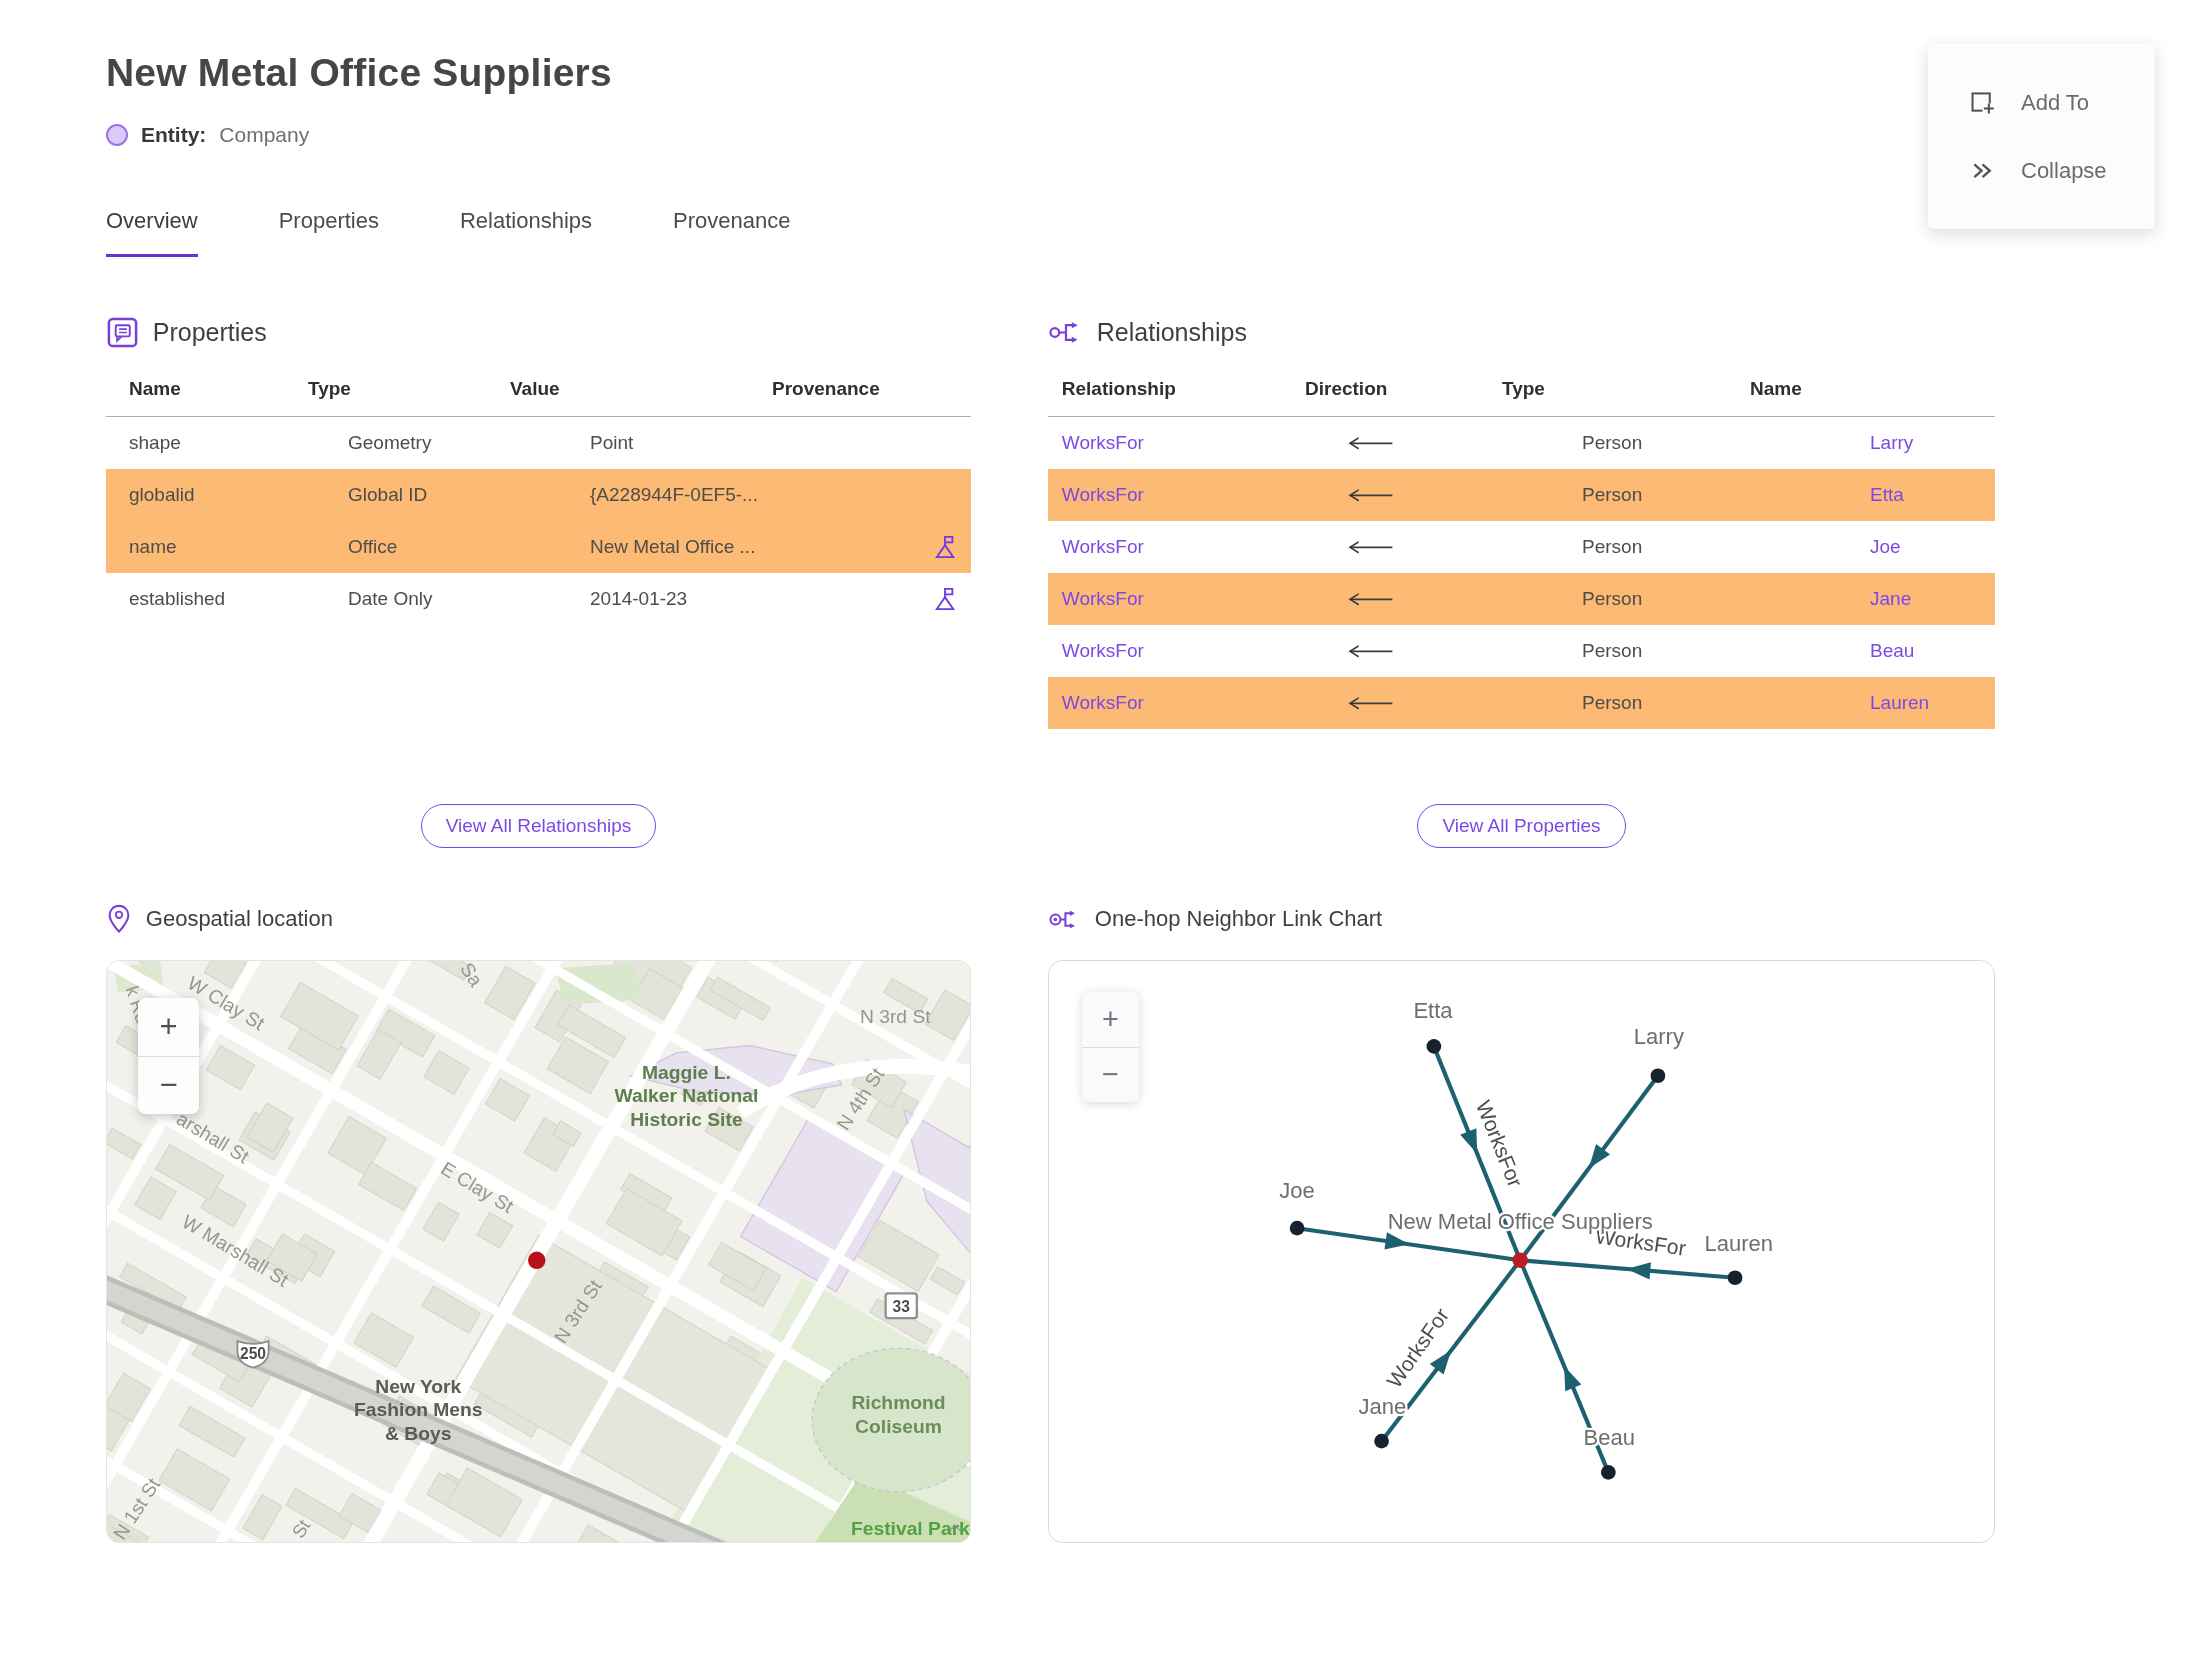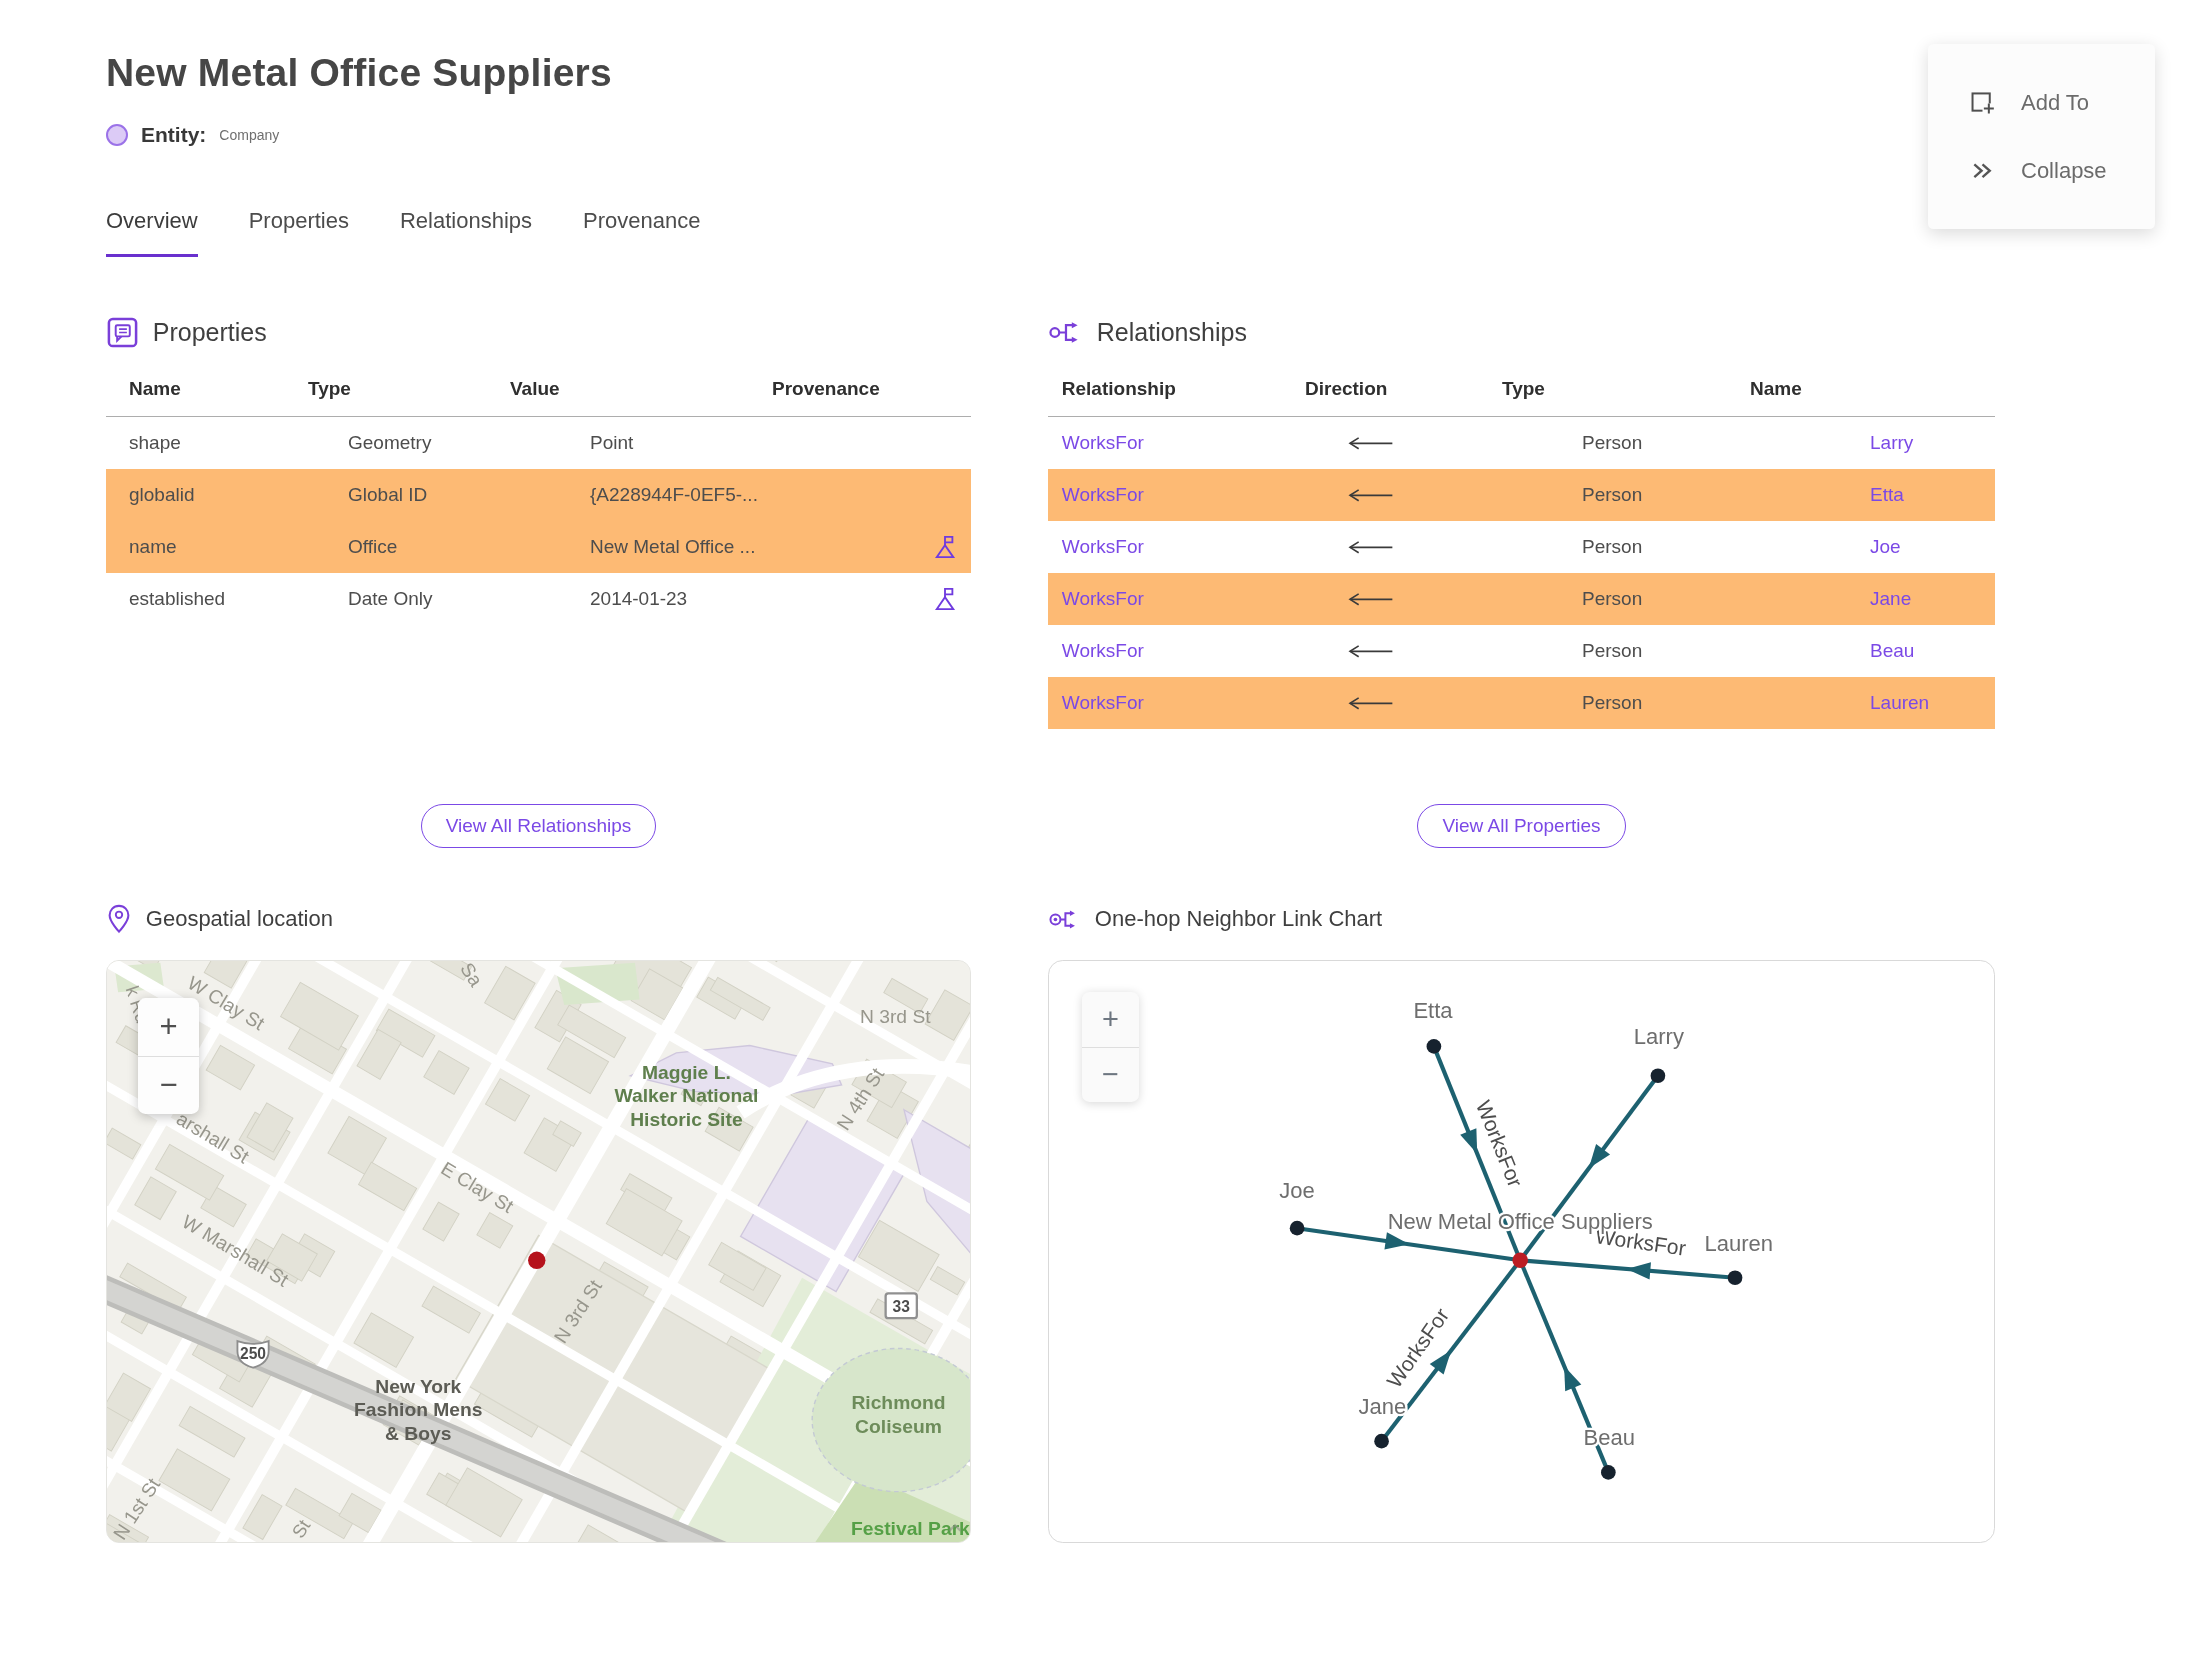--- a/index.html
+++ b/index.html
@@ -10,31 +10,31 @@
   *{box-sizing:border-box; margin:0; padding:0;}
   body{
     width:2204px; height:1677px; background:#ffffff; overflow:hidden;
     font-family:"Liberation Sans", sans-serif; color:var(--txt); position:relative;
   }
   .page{padding-left:106px; position:relative; height:100%;}
   h1{font-size:39px; font-weight:700; color:#464646; padding-top:51px; letter-spacing:0.2px;}
   .entity-row{display:flex; align-items:center; gap:13px; margin-top:27.5px;}
   .entity-dot{width:22px; height:22px; border-radius:50%; background:#dccbf6; border:2.3px solid #9b72e8;}
   .entity-label{font-size:21px; font-weight:700; color:#383838;}
-  .entity-type{font-size:14px; color:#6f6f6f;}
+  .entity-type{font-size:21px; color:#6f6f6f;}
   
   .float-card{
     position:absolute; top:44px; right:49px; width:227px; height:185px;
     background:#fcfcfc; border-radius:5.5px; box-shadow:0 4.6px 16.5px rgba(0,0,0,.14);
     display:flex; flex-direction:column; justify-content:space-around; padding:24px 0 24px 40px;
   }
   .fc-item{display:flex; align-items:center; gap:24px; cursor:pointer;}
   .fc-item span{font-size:22px; color:#6b6b6b;text-align:right;}
   
-  .tabs{display:flex; gap:51px; margin-top:61px;}
+  .tabs{display:flex; gap:81px; margin-top:61px;}
   .tab{font-size:22px; color:#4c4c4c; padding-bottom:20px; cursor:pointer;}
   .tab.active{color:#3c3c3c; border-bottom:3.7px solid var(--underline);}
   
   .main{display:grid; grid-template-columns:865px 947px; column-gap:77px;
         grid-template-rows:51px 441px 64px 88px 583px; margin-top:48px;}
   .sec-head{display:flex; align-items:center; gap:13.8px; padding-top:5.5px;}
   .sec-head h2{font-size:25px; font-weight:400; color:#3f3f3f;}
   .sub-head{align-self:end; margin-bottom:14.7px;}
   .sub-head h2{font-size:22px;}
   

